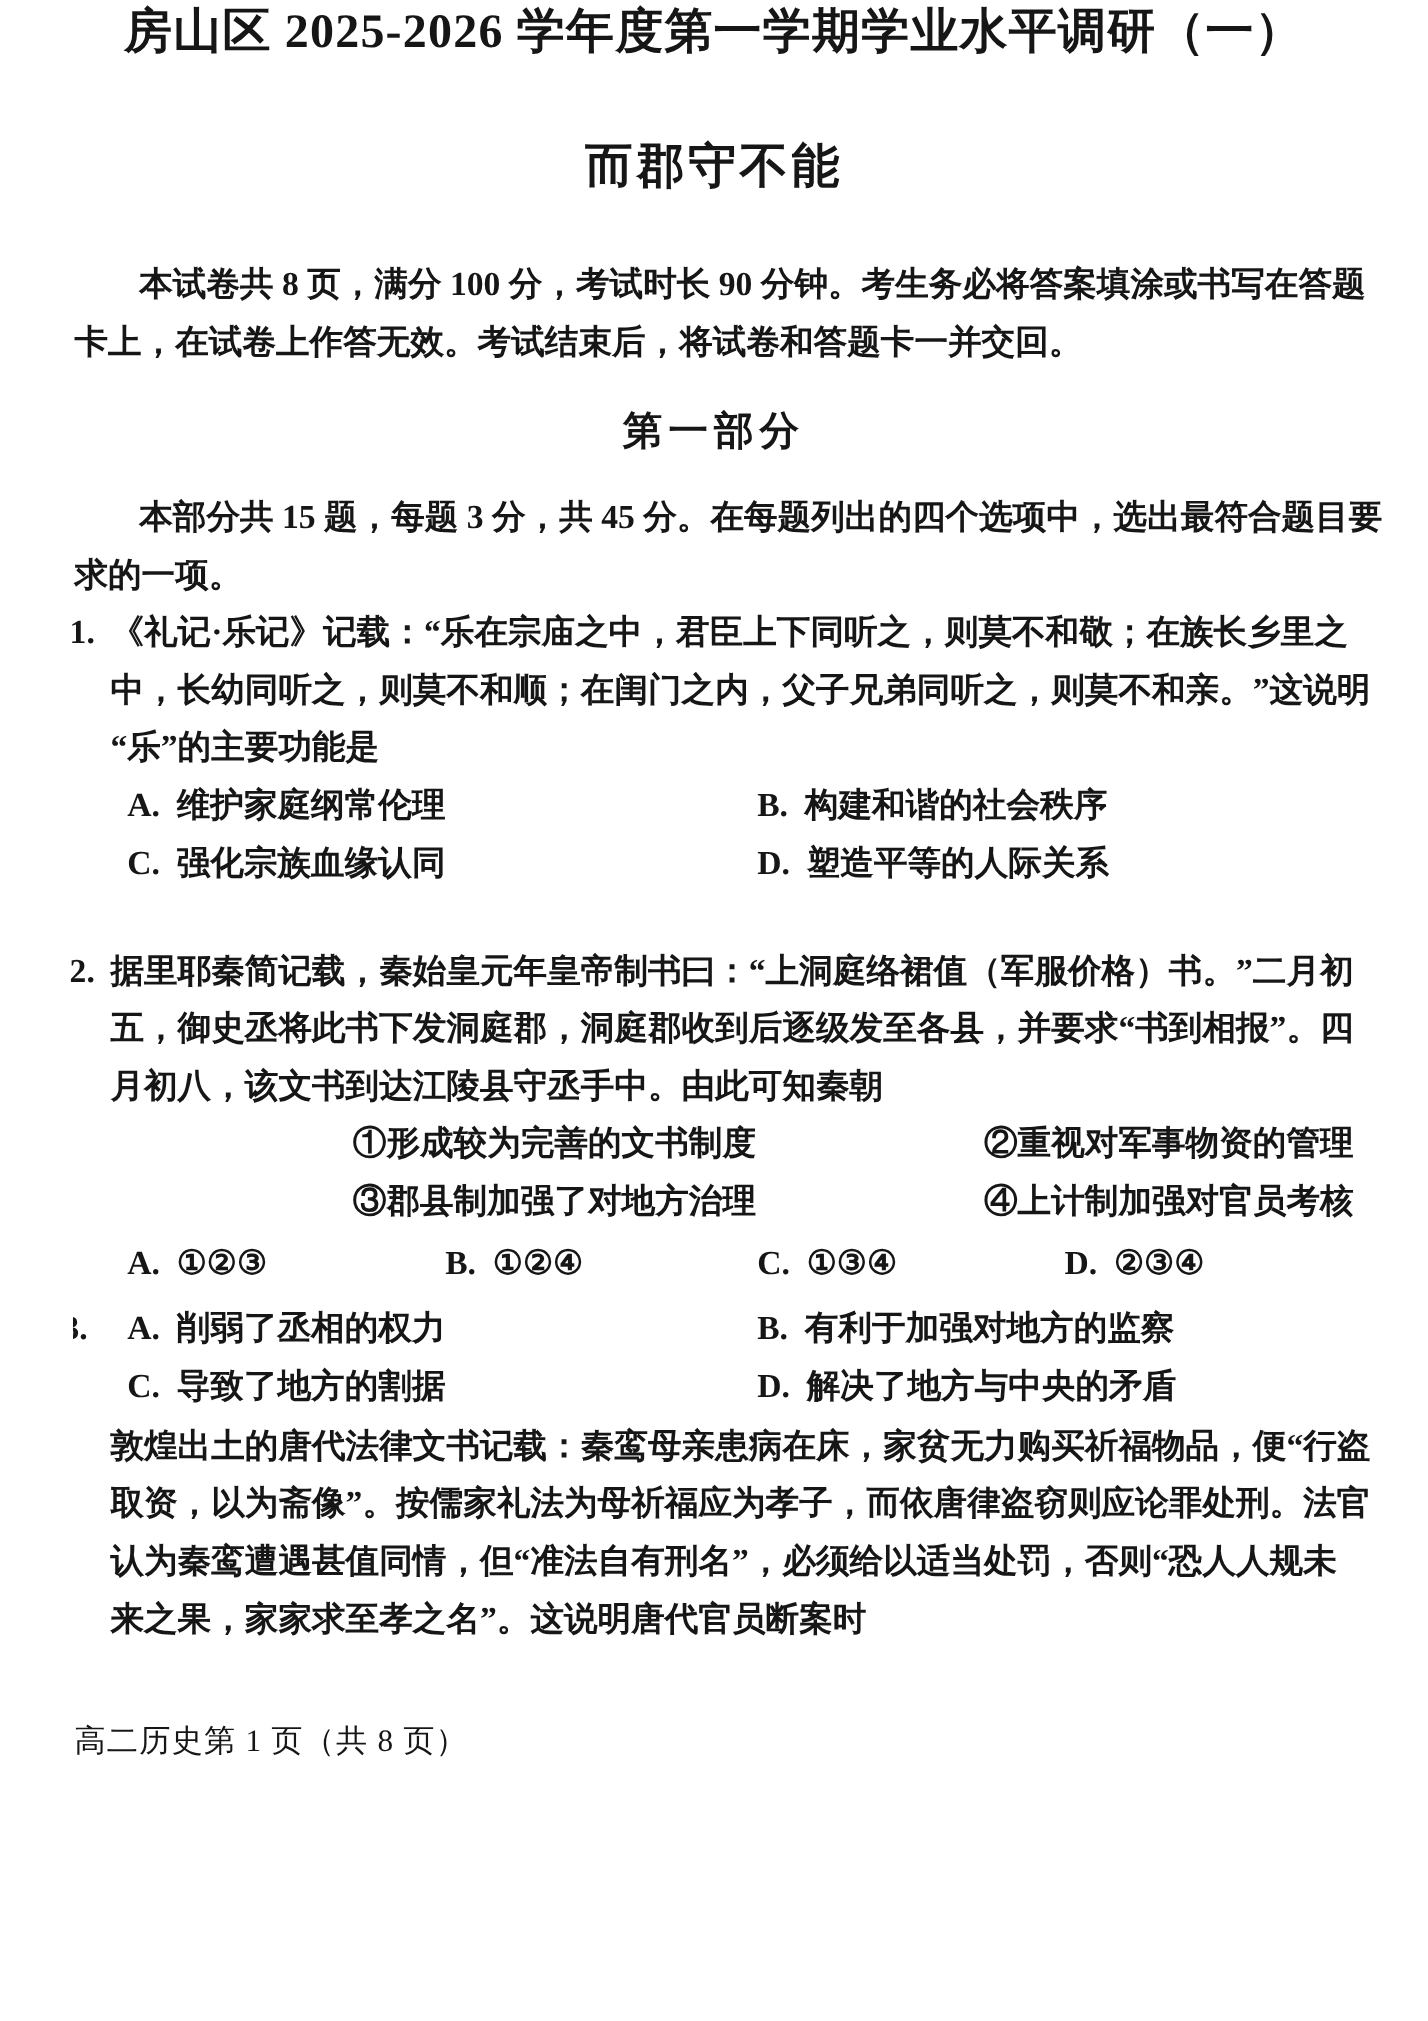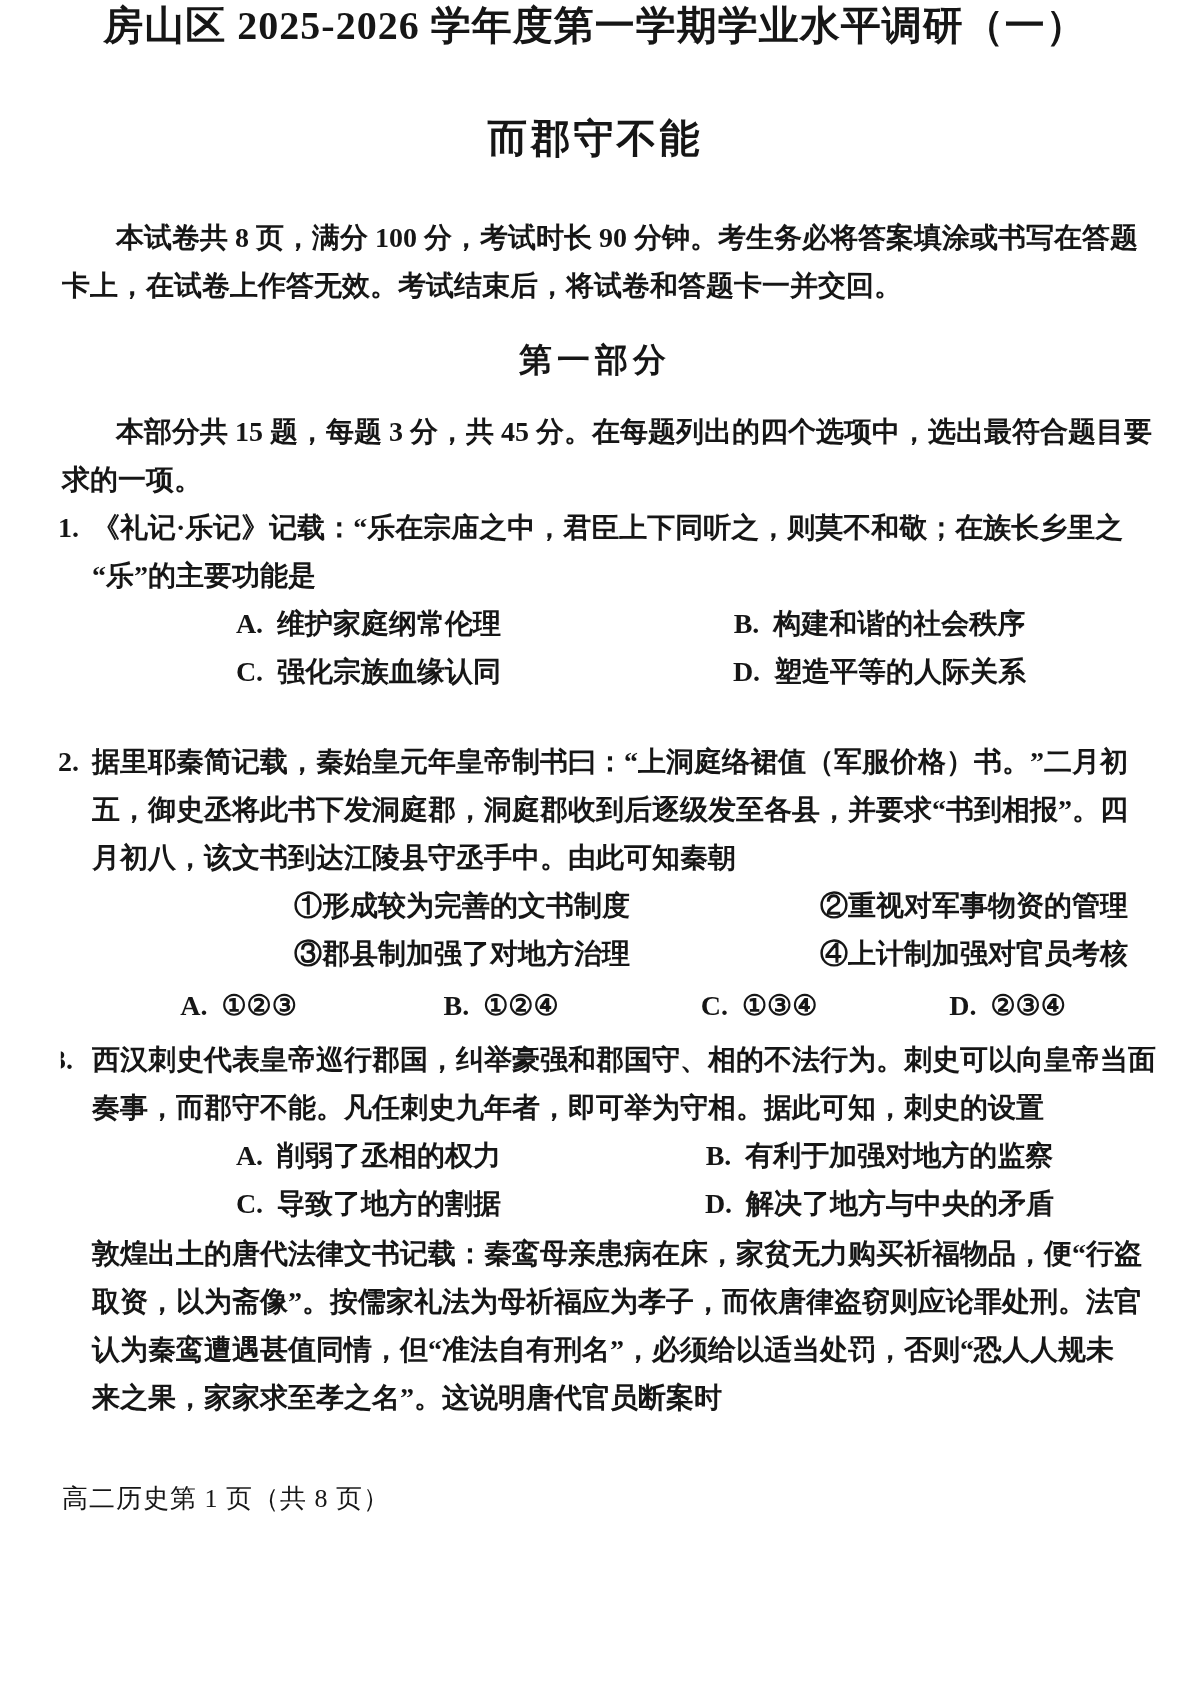--- a/index.html
+++ b/index.html
@@ -53,21 +53,21 @@
     top: 0;
     height: 48px;
     line-height: 48px;
     font-size: 28px;
   }
   .stem { padding-left: 30px; }
 
   .opts { padding-left: 44px; display: grid; }
   .two-col  { grid-template-columns: 525px 1fr; }
   .four-col { grid-template-columns: 265px 260px 256px 1fr; }
-  .opt { height: 48px; line-height: 48px; font-size: 28px; white-space: nowrap; text-align: center; }
+  .opt { height: 48px; line-height: 48px; font-size: 28px; white-space: nowrap; }
   .opt-label { margin-right: 14px; }
 
   .statements {
     padding-left: 48px;
     display: grid;
     grid-template-columns: 520px 1fr;
   }
   .statement { height: 48px; line-height: 48px; font-size: 28px; white-space: nowrap; text-align: right; }
 
   .q2 { margin-top: 42px; }
@@ -104,20 +104,21 @@
 
   <div class="part-intro">
     <div class="line indent">本部分共 15 题，每题 3 分，共 45 分。在每题列出的四个选项中，选出最符合题目要</div>
     <div class="line">求的一项。</div>
   </div>
 
   <div class="question q1">
     <span class="qnum">1.</span>
     <div class="stem">
       <div class="line">《礼记·乐记》记载：“乐在宗庙之中，君臣上下同听之，则莫不和敬；在族长乡里之</div>
+      <div class="line">中，长幼同听之，则莫不和顺；在闺门之内，父子兄弟同听之，则莫不和亲。”这说明</div>
       <div class="line">“乐”的主要功能是</div>
     </div>
     <div class="opts two-col">
       <div class="opt">
         <span class="opt-label">A.</span><span>维护家庭纲常伦理</span>
       </div>
       <div class="opt">
         <span class="opt-label">B.</span><span>构建和谐的社会秩序</span>
       </div>
       <div class="opt">
@@ -153,24 +154,20 @@
         <span class="opt-label">C.</span><span>①③④</span>
       </div>
       <div class="opt">
         <span class="opt-label">D.</span><span>②③④</span>
       </div>
     </div>
   </div>
 
   <div class="question q3">
     <span class="qnum">3.</span>
-    <div class="stem">
-      <div class="line">西汉刺史代表皇帝巡行郡国，纠举豪强和郡国守、相的不法行为。刺史可以向皇帝当面</div>
-      <div class="line">奏事，而郡守不能。凡任刺史九年者，即可举为守相。据此可知，刺史的设置</div>
-    </div>
     <div class="opts two-col">
       <div class="opt">
         <span class="opt-label">A.</span><span>削弱了丞相的权力</span>
       </div>
       <div class="opt">
         <span class="opt-label">B.</span><span>有利于加强对地方的监察</span>
       </div>
       <div class="opt">
         <span class="opt-label">C.</span><span>导致了地方的割据</span>
       </div>

